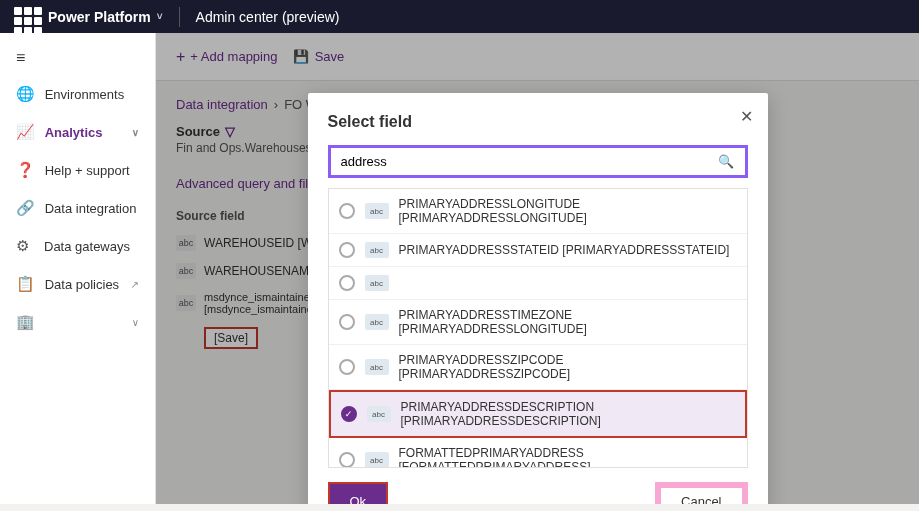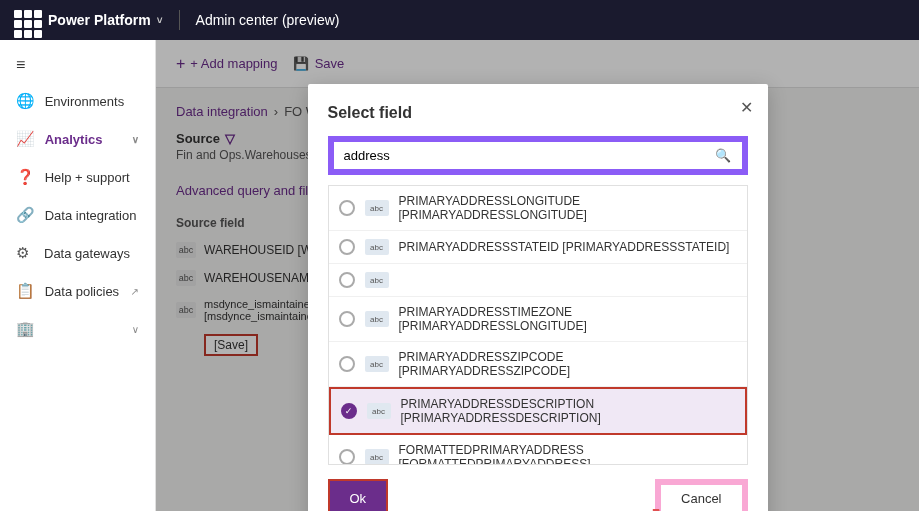--- a/index.html
+++ b/index.html
@@ -1,20 +1,20 @@
 <!DOCTYPE html>
 <html><head>
   <meta charset="utf-8">
   <style>
     * { box-sizing: border-box; margin: 0; padding: 0; }
     body { font-family: 'Segoe UI', Arial, sans-serif; font-size: 13px; background: #f3f2f1; overflow: hidden; }
 
     
     .topbar {
-      height: 40px;
+      height: 33px;
       background: #1a1a2e;
       display: flex;
       align-items: center;
       padding: 0 10px;
       gap: 10px;
       color: white;
     }
     .topbar-waffle {
       width: 28px; height: 28px;
       display: grid; grid-template-columns: repeat(3,8px); gap: 2px;
@@ -125,21 +125,21 @@
       font-size: 12px; color: #333;
       cursor: pointer;
     }
 
     
     .modal-overlay {
       position: absolute;
       top: 0; left: 0; right: 0; bottom: 0;
       background: rgba(0,0,0,0.3);
       display: flex; align-items: flex-start; justify-content: center;
-      padding-top: 44px;
+      padding-top: 60px;
     }
     .modal {
       background: white;
       width: 460px;
       border-radius: 2px;
       box-shadow: 0 4px 20px rgba(0,0,0,0.2);
       padding: 20px;
       position: relative;
     }
     .modal-title {
@@ -147,21 +147,21 @@
       margin-bottom: 14px;
     }
     .modal-close {
       position: absolute; top: 14px; right: 14px;
       cursor: pointer; color: #555; font-size: 16px;
       background: none; border: none;
     }
 
     .search-box {
       display: flex; align-items: center;
-      border: 6px solid #8b5cf6;
+      border: 3px solid #8b5cf6;
       margin-bottom: 10px;
     }
     .search-box input {
       flex: 1; padding: 6px 10px;
       border: none; outline: none;
       font-size: 13px;
     }
     .search-box .search-icon {
       padding: 6px 10px; color: #555;
     }

